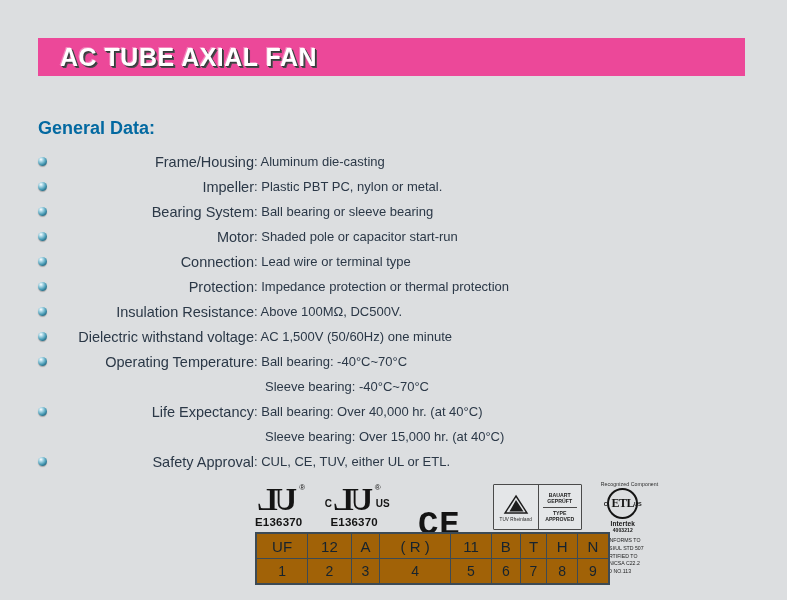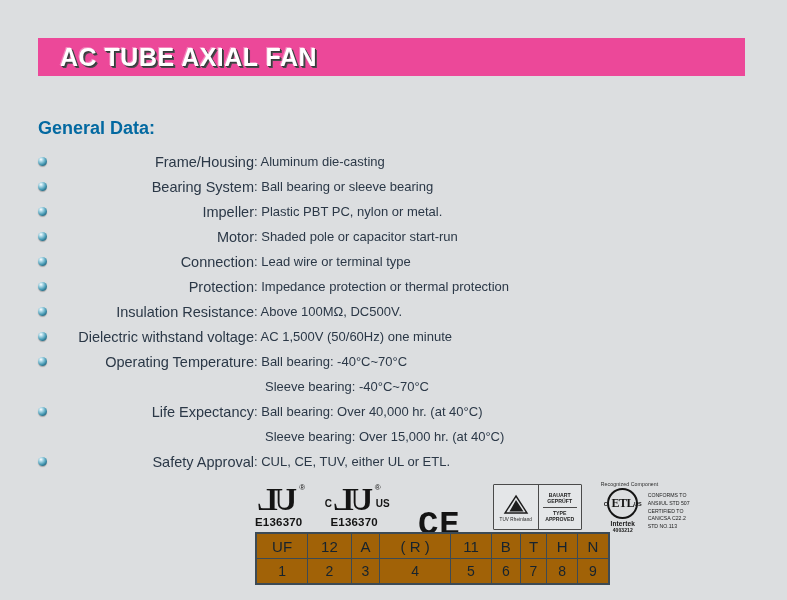--- a/index.html
+++ b/index.html
@@ -208,21 +208,21 @@
 
   
   .etl-wrap { position: relative; width: 110px; height: 50px; }
   .etl-recog {
     font-size: 5.2px;
     color: #2b2b2b;
     letter-spacing: 0.1px;
     white-space: nowrap;
     margin-left: 1px;
   }
-  .etl-body { display: flex; align-items: flex-start; margin-top: 1px; }
+  .etl-body { display: flex; align-items: flex-start; margin-top: 1px; flex-direction: column; }
   .etl-badge { position: relative; width: 46px; text-align: center; }
   .etl-circle {
     width: 27px; height: 27px;
     border: 2.5px solid #141414;
     border-radius: 50%;
     margin: 0 auto;
     display: flex;
     align-items: center;
     justify-content: center;
     font-size: 12px;
@@ -297,30 +297,30 @@
     <div class="spec-row">
       <div class="spec-label-cell">
         <span class="bullet-icon"></span>
         <span class="spec-label">Frame/Housing</span>
       </div>
       <span class="spec-value">: Aluminum die-casting</span>
     </div>
     <div class="spec-row">
       <div class="spec-label-cell">
         <span class="bullet-icon"></span>
+        <span class="spec-label">Impeller</span>
+      </div>
+      <span class="spec-value">: Plastic PBT PC, nylon or metal.</span>
+    </div>
+    <div class="spec-row">
+      <div class="spec-label-cell">
+        <span class="bullet-icon"></span>
         <span class="spec-label">Bearing System</span>
       </div>
       <span class="spec-value">: Ball bearing or sleeve bearing</span>
-    </div>
-    <div class="spec-row">
-      <div class="spec-label-cell">
-        <span class="bullet-icon"></span>
-        <span class="spec-label">Impeller</span>
-      </div>
-      <span class="spec-value">: Plastic PBT PC, nylon or metal.</span>
     </div>
     <div class="spec-row">
       <div class="spec-label-cell">
         <span class="bullet-icon"></span>
         <span class="spec-label">Motor</span>
       </div>
       <span class="spec-value">: Shaded pole or capacitor start-run</span>
     </div>
     <div class="spec-row">
       <div class="spec-label-cell">

